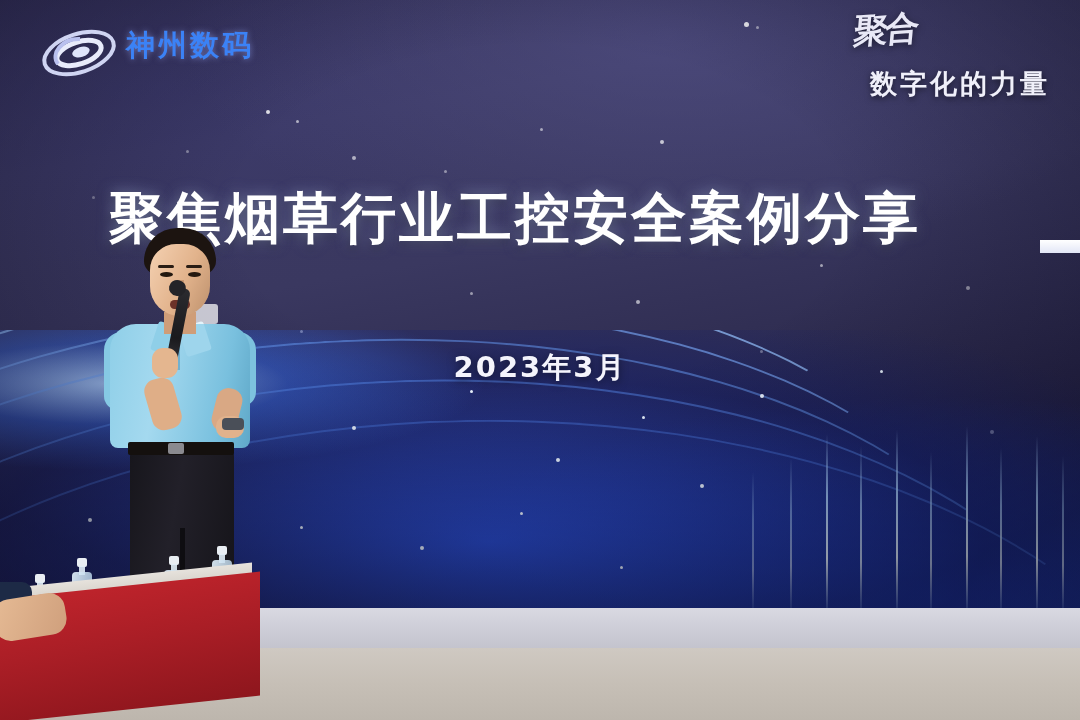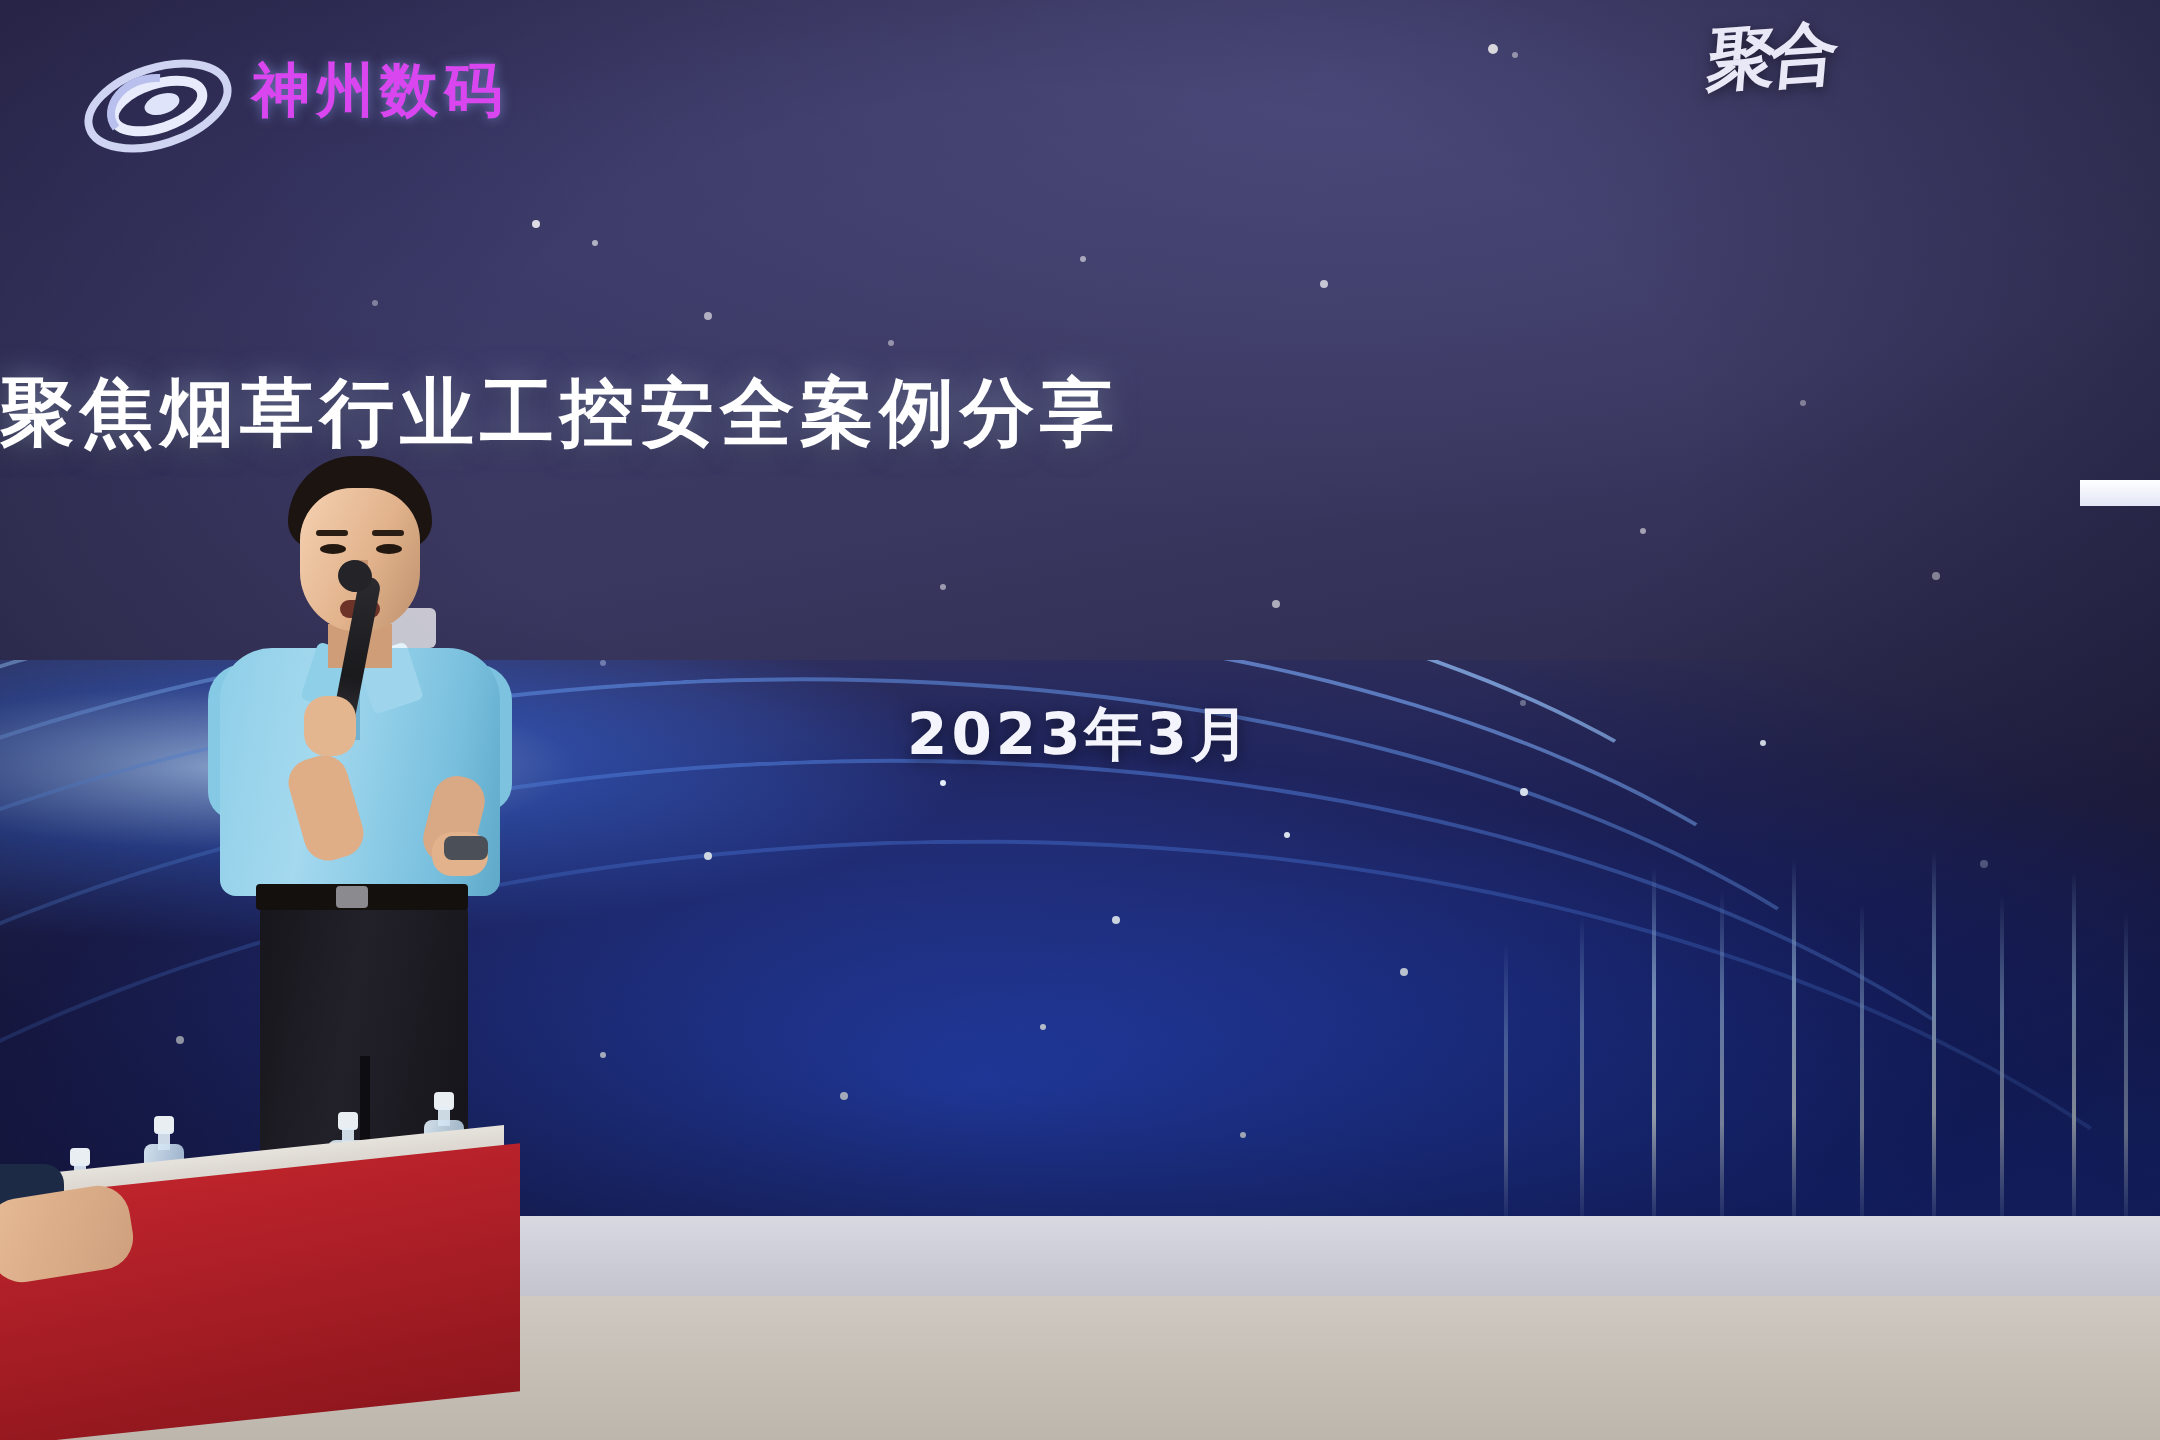--- a/index.html
+++ b/index.html
@@ -62,21 +62,21 @@
   .stage-floor{
     position:absolute;left:0;top:648px;width:1080px;height:72px;
     background:linear-gradient(180deg,#cfc9c2 0%, #c6bfb6 50%, #bdb6ad 100%);
   }
 
   
   .logo-block{position:absolute;left:40px;top:18px;width:260px;height:70px;}
   .logo-mark{position:absolute;left:0;top:6px;width:78px;height:58px;}
   .logo-cn{
     position:absolute;left:86px;top:8px;
-    color:#d946ef;font-size:29px;font-weight:bold;letter-spacing:3px;
+    color:#3b82f6;font-size:29px;font-weight:bold;letter-spacing:3px;
     text-shadow:0 0 6px rgba(160,175,255,.55);
     font-family:"DejaVu Sans","Liberation Sans",sans-serif;
   }
   .logo-en{
     position:absolute;left:86px;top:44px;
     color:#ececf8;font-size:21px;font-weight:bold;letter-spacing:.5px;
     font-family:"Liberation Serif","DejaVu Serif",serif;
     text-shadow:0 0 5px rgba(150,165,250,.5);
   }
 
@@ -94,23 +94,23 @@
   .slogan-sub{
     position:absolute;right:6px;top:52px;
     color:#f0f0fa;font-size:27px;font-weight:bold;letter-spacing:3px;
     font-family:"DejaVu Sans","Liberation Sans",sans-serif;
     text-shadow:0 2px 6px rgba(0,0,0,.55);
   }
 
   
   .slide-title{
     position:absolute;left:0;top:182px;width:921px;
-    text-align:left;
+    text-align:right;
     color:#ffffff;
-    font-size:37px;font-weight:bold;letter-spacing:3px;
+    font-size:55px;font-weight:bold;letter-spacing:3px;
     font-family:"DejaVu Sans","Liberation Sans",sans-serif;
     text-shadow:0 0 14px rgba(190,205,255,.5), 0 3px 10px rgba(0,0,0,.55);
   }
   .slide-date{
     position:absolute;left:0;top:348px;width:1080px;
     text-align:center;color:#f4f4fc;
     font-size:29px;font-weight:bold;letter-spacing:2px;
     font-family:"DejaVu Sans","Liberation Sans",sans-serif;
     text-shadow:0 2px 8px rgba(0,0,0,.5);
   }
@@ -274,20 +274,21 @@
       <ellipse cx="39" cy="29" rx="36" ry="19" fill="none" stroke="#cfd4f2" stroke-width="4" transform="rotate(-18 39 29)"></ellipse>
       <ellipse cx="39" cy="29" rx="23" ry="11" fill="none" stroke="#e8ebfb" stroke-width="5" transform="rotate(-18 39 29)"></ellipse>
       <path d="M18 40 C10 30, 22 14, 40 15" fill="none" stroke="#b9c0ee" stroke-width="4"></path>
       <ellipse cx="41" cy="28" rx="9" ry="5" fill="#dfe4fa" transform="rotate(-18 41 28)"></ellipse>
     </svg>
     <div class="logo-cn">神州数码</div>
   </div>
 
   <div class="slogan-block">
     <div class="slogan-cal">聚合</div>
+    <div class="slogan-sub">数字化的力量</div>
   </div>
 
   <div class="slide-title">聚焦烟草行业工控安全案例分享</div>
   <div class="slide-date">2023年3月</div>
 
   <div class="edge-bar"></div>
 
   <div class="speaker">
     <div class="sp-pants"></div>
     <div class="sp-leg-split"></div>

